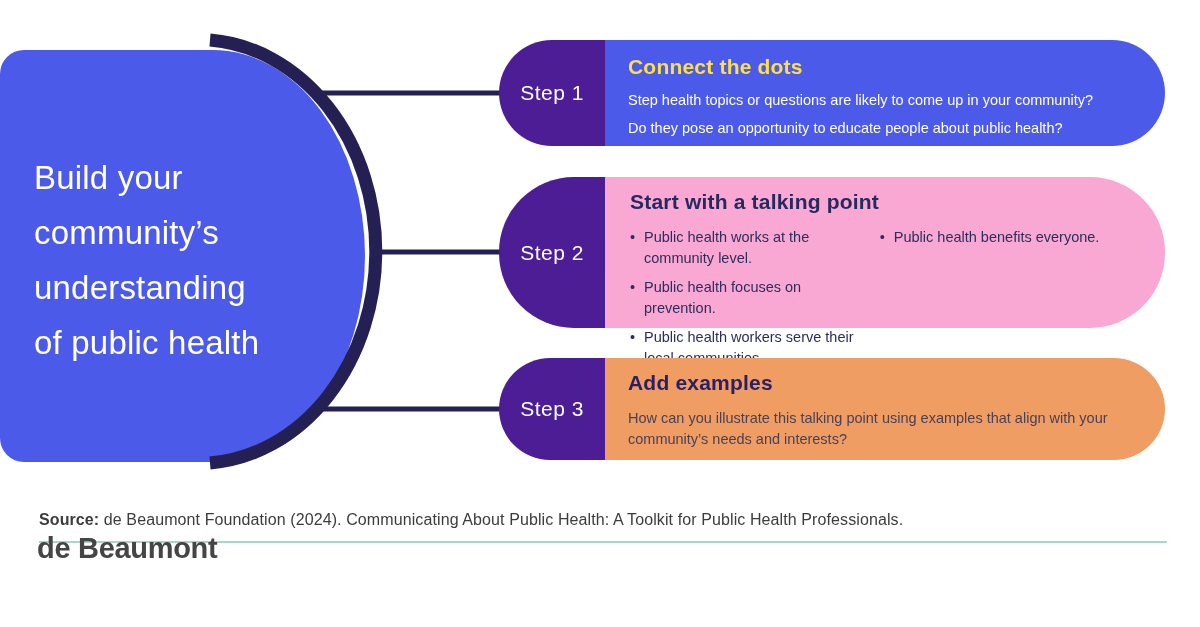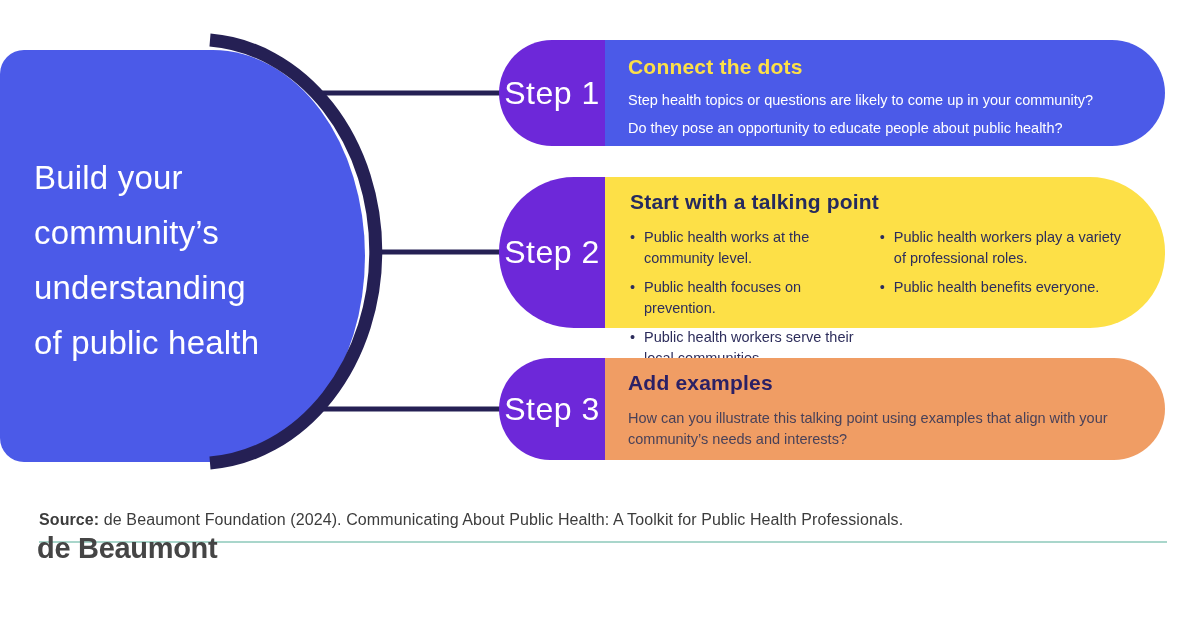--- a/index.html
+++ b/index.html
@@ -8,33 +8,33 @@
     font-family:"Liberation Sans",sans-serif;overflow:hidden;
   }
   .left-graphic{position:absolute;left:0;top:0;}
   .headline{
     position:absolute;left:34px;top:150px;width:330px;
     color:#ffffff;font-size:33px;line-height:55px;font-weight:400;
     letter-spacing:0.2px;white-space:pre-line;
   }
   .step{position:absolute;left:499px;display:flex;}
   .step-pill{
-    width:106px;background:#6d28d9;color:#ffffff;
+    width:106px;background:#4c1d95;color:#ffffff;
     display:flex;align-items:center;justify-content:center;
-    font-size:32px;font-weight:400;letter-spacing:0.5px;flex:none;text-align:right;
+    font-size:21px;font-weight:400;letter-spacing:0.5px;flex:none;text-align:right;
   }
   .step-content{width:560px;box-sizing:border-box;flex:none;}
   #step1{top:40px;height:106px;}
   #step2{top:177px;height:151px;}
   #step3{top:358px;height:102px;}
   #step1 .step-pill{border-radius:53px 0 0 53px;}
   #step2 .step-pill{border-radius:75px 0 0 75px;}
   #step3 .step-pill{border-radius:51px 0 0 51px;}
   #step1 .step-content{background:#4b5ae8;border-radius:0 53px 53px 0;color:#ffffff;padding:15px 40px 0 23px;}
-  #step2 .step-content{background:#fde047;border-radius:0 75px 75px 0;color:#2d2d5c;padding:13px 36px 0 25px;}
+  #step2 .step-content{background:#f9a8d4;border-radius:0 75px 75px 0;color:#2d2d5c;padding:13px 36px 0 25px;}
   #step3 .step-content{background:#f09d64;border-radius:0 51px 51px 0;color:#494158;padding:13px 40px 0 23px;}
   .step-title{font-size:21px;font-weight:700;letter-spacing:0.2px;margin:0 0 13px 0;}
   #step1 .step-title{color:#fde047;}
   #step2 .step-title{color:#252a5e;}
   #step3 .step-title{color:#2b2065;}
   .step-para{font-size:14.5px;line-height:17px;margin:0 0 11px 0;}
   #step3 .step-para{width:510px;line-height:21px;}
   .bullet-cols{display:flex;}
   .bullet-col{list-style:none;margin:0;padding:0;}
   .bullet-col.col1{width:245px;margin-right:15px;}
@@ -90,21 +90,20 @@
     </div>
     <div class="step-content">
       <div class="step-title">Start with a talking point</div>
       <div class="bullet-cols">
         <ul class="bullet-col col1">
           <li>Public health works at the community level.</li>
           <li>Public health focuses on prevention.</li>
           <li>Public health workers serve their local communities.</li>
         </ul>
         <ul class="bullet-col col2">
-          <li>Public health workers play a variety of professional roles.</li>
           <li>Public health benefits everyone.</li>
         </ul>
       </div>
     </div>
   </div>
 
   <div class="step" id="step3">
     <div class="step-pill">
       <span>Step 3</span>
     </div>

